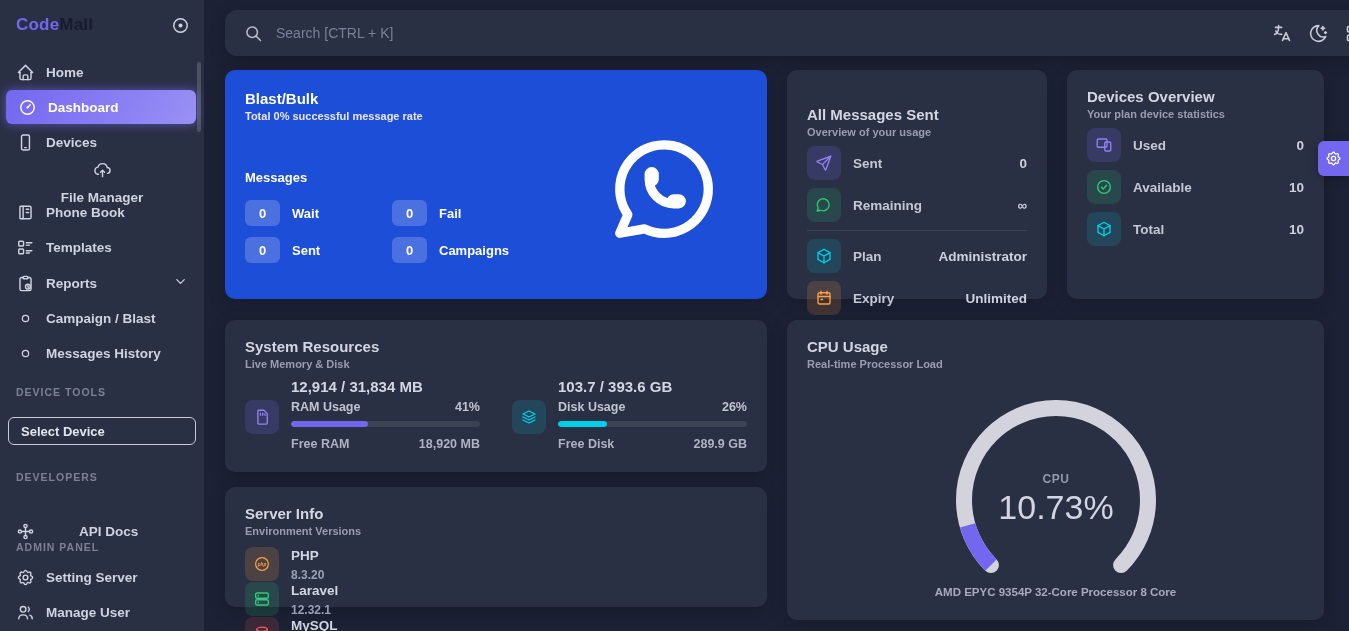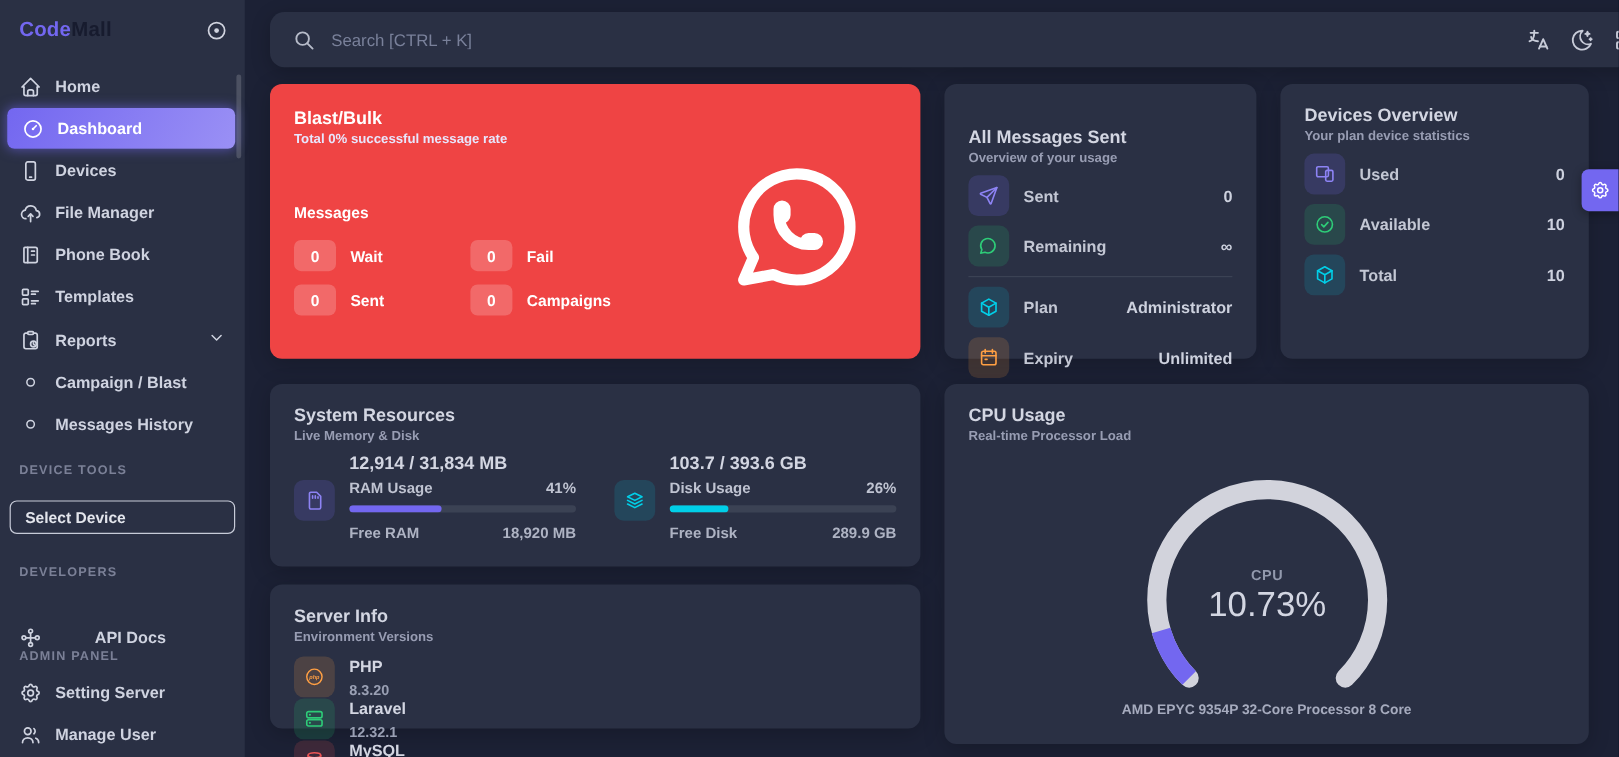--- a/index.html
+++ b/index.html
@@ -37,21 +37,21 @@
   .avatar{position:relative;width:31px;height:31px;margin-left:8px;cursor:pointer;}
   .avatar svg{width:31px;height:31px;border-radius:50%;display:block;}
   .status-dot{position:absolute;right:-1px;bottom:-1px;width:10px;height:10px;border-radius:50%;background:#28c76f;border:2px solid #2a3044;}
 
   
   .card{position:absolute;background:#2a3044;border-radius:10px;box-shadow:0 4px 18px rgba(0,0,0,.2);}
   .ctitle{font-size:15px;font-weight:bold;color:#d3d6e2;}
   .csub{font-size:11px;font-weight:600;color:#989db3;margin-top:3px;}
 
   
-  .blast{left:225px;top:70px;width:542px;height:229px;background:#ef4444;}
+  .blast{left:225px;top:70px;width:542px;height:229px;background:#1d4ed8;}
   .blast .ctitle{color:#fff;}
   .blast .csub{color:#e8e6fd;}
   .blast-inner{padding:20px;}
   .blast-msg-label{position:absolute;left:20px;top:100px;color:#fff;font-size:13px;font-weight:bold;}
   .bstat{position:absolute;display:flex;align-items:center;gap:12px;}
   .bstat-chip{width:35px;height:26px;border-radius:6px;background:rgba(255,255,255,.2);color:#fff;font-size:13px;font-weight:bold;display:flex;align-items:center;justify-content:center;}
   .bstat-label{color:#fff;font-size:13px;font-weight:bold;}
   .wa-icon{position:absolute;left:380px;top:60px;width:118px;height:118px;color:#fff;}
   .wa-icon svg{width:118px;height:118px;}
 
@@ -91,21 +91,21 @@
   .srv-item{display:flex;gap:12px;width:176px;}
   .srv-name{font-size:13.5px;font-weight:bold;color:#d3d6e2;margin-top:1px;}
   .srv-ver{font-size:12px;font-weight:600;color:#9aa0b4;margin-top:5px;white-space:nowrap;}
 
   
   .cpucard{left:787px;top:320px;width:537px;height:300px;padding:18px 20px;}
   .gauge-wrap{position:absolute;left:149px;top:80px;width:240px;height:180px;}
   .gauge-wrap svg{width:240px;height:180px;overflow:visible;}
   .gauge-center{position:absolute;left:0;top:0;width:240px;text-align:center;}
   .gauge-label{margin-top:72px;font-size:12px;font-weight:600;color:#9299ad;letter-spacing:.5px;}
-  .gauge-value{font-size:29px;color:#d3d6e2;margin-top:2px;}
+  .gauge-value{font-size:34px;color:#d3d6e2;margin-top:2px;}
   .cpu-proc{position:absolute;left:0;top:266px;width:537px;text-align:center;font-size:11.5px;font-weight:600;color:#a6abbe;}
 
   
   .customizer{position:absolute;right:0;top:141px;width:31px;height:35px;background:#7367f0;border-radius:6px 0 0 6px;display:flex;align-items:center;justify-content:center;color:#fff;z-index:20;cursor:pointer;box-shadow:0 2px 8px rgba(0,0,0,.3);}
   .customizer svg{width:17px;height:17px;}
 </style>
 </head>
 <body>
 
 <div class="screen">
@@ -140,21 +140,21 @@
     </div>
 
     <div class="side-item" style="top:125px;">
       <svg viewBox="0 0 24 24" fill="none" stroke="currentColor" stroke-width="1.8" stroke-linecap="round" stroke-linejoin="round">
           <rect x="7" y="2.5" width="10" height="19" rx="2"></rect>
           <path d="M11 18.5h2"></path>
         </svg>
       <span>Devices</span>
     </div>
 
-    <div class="side-item" style="top:160px;">
+    <div class="side-item" style="top:160px;flex-direction:column;">
       <svg viewBox="0 0 24 24" fill="none" stroke="currentColor" stroke-width="1.8" stroke-linecap="round" stroke-linejoin="round">
           <path d="M7 18a4.5 4.5 0 0 1-.7-8.95A6 6 0 0 1 18 9.5a3.75 3.75 0 0 1 .6 7.4"></path>
           <path d="M9.5 15.5l2.5-2.5 2.5 2.5"></path>
           <path d="M12 13.5V21"></path>
         </svg>
       <span>File Manager</span>
     </div>
 
     <div class="side-item" style="top:195px;">
       <svg viewBox="0 0 24 24" fill="none" stroke="currentColor" stroke-width="1.8" stroke-linecap="round" stroke-linejoin="round">

